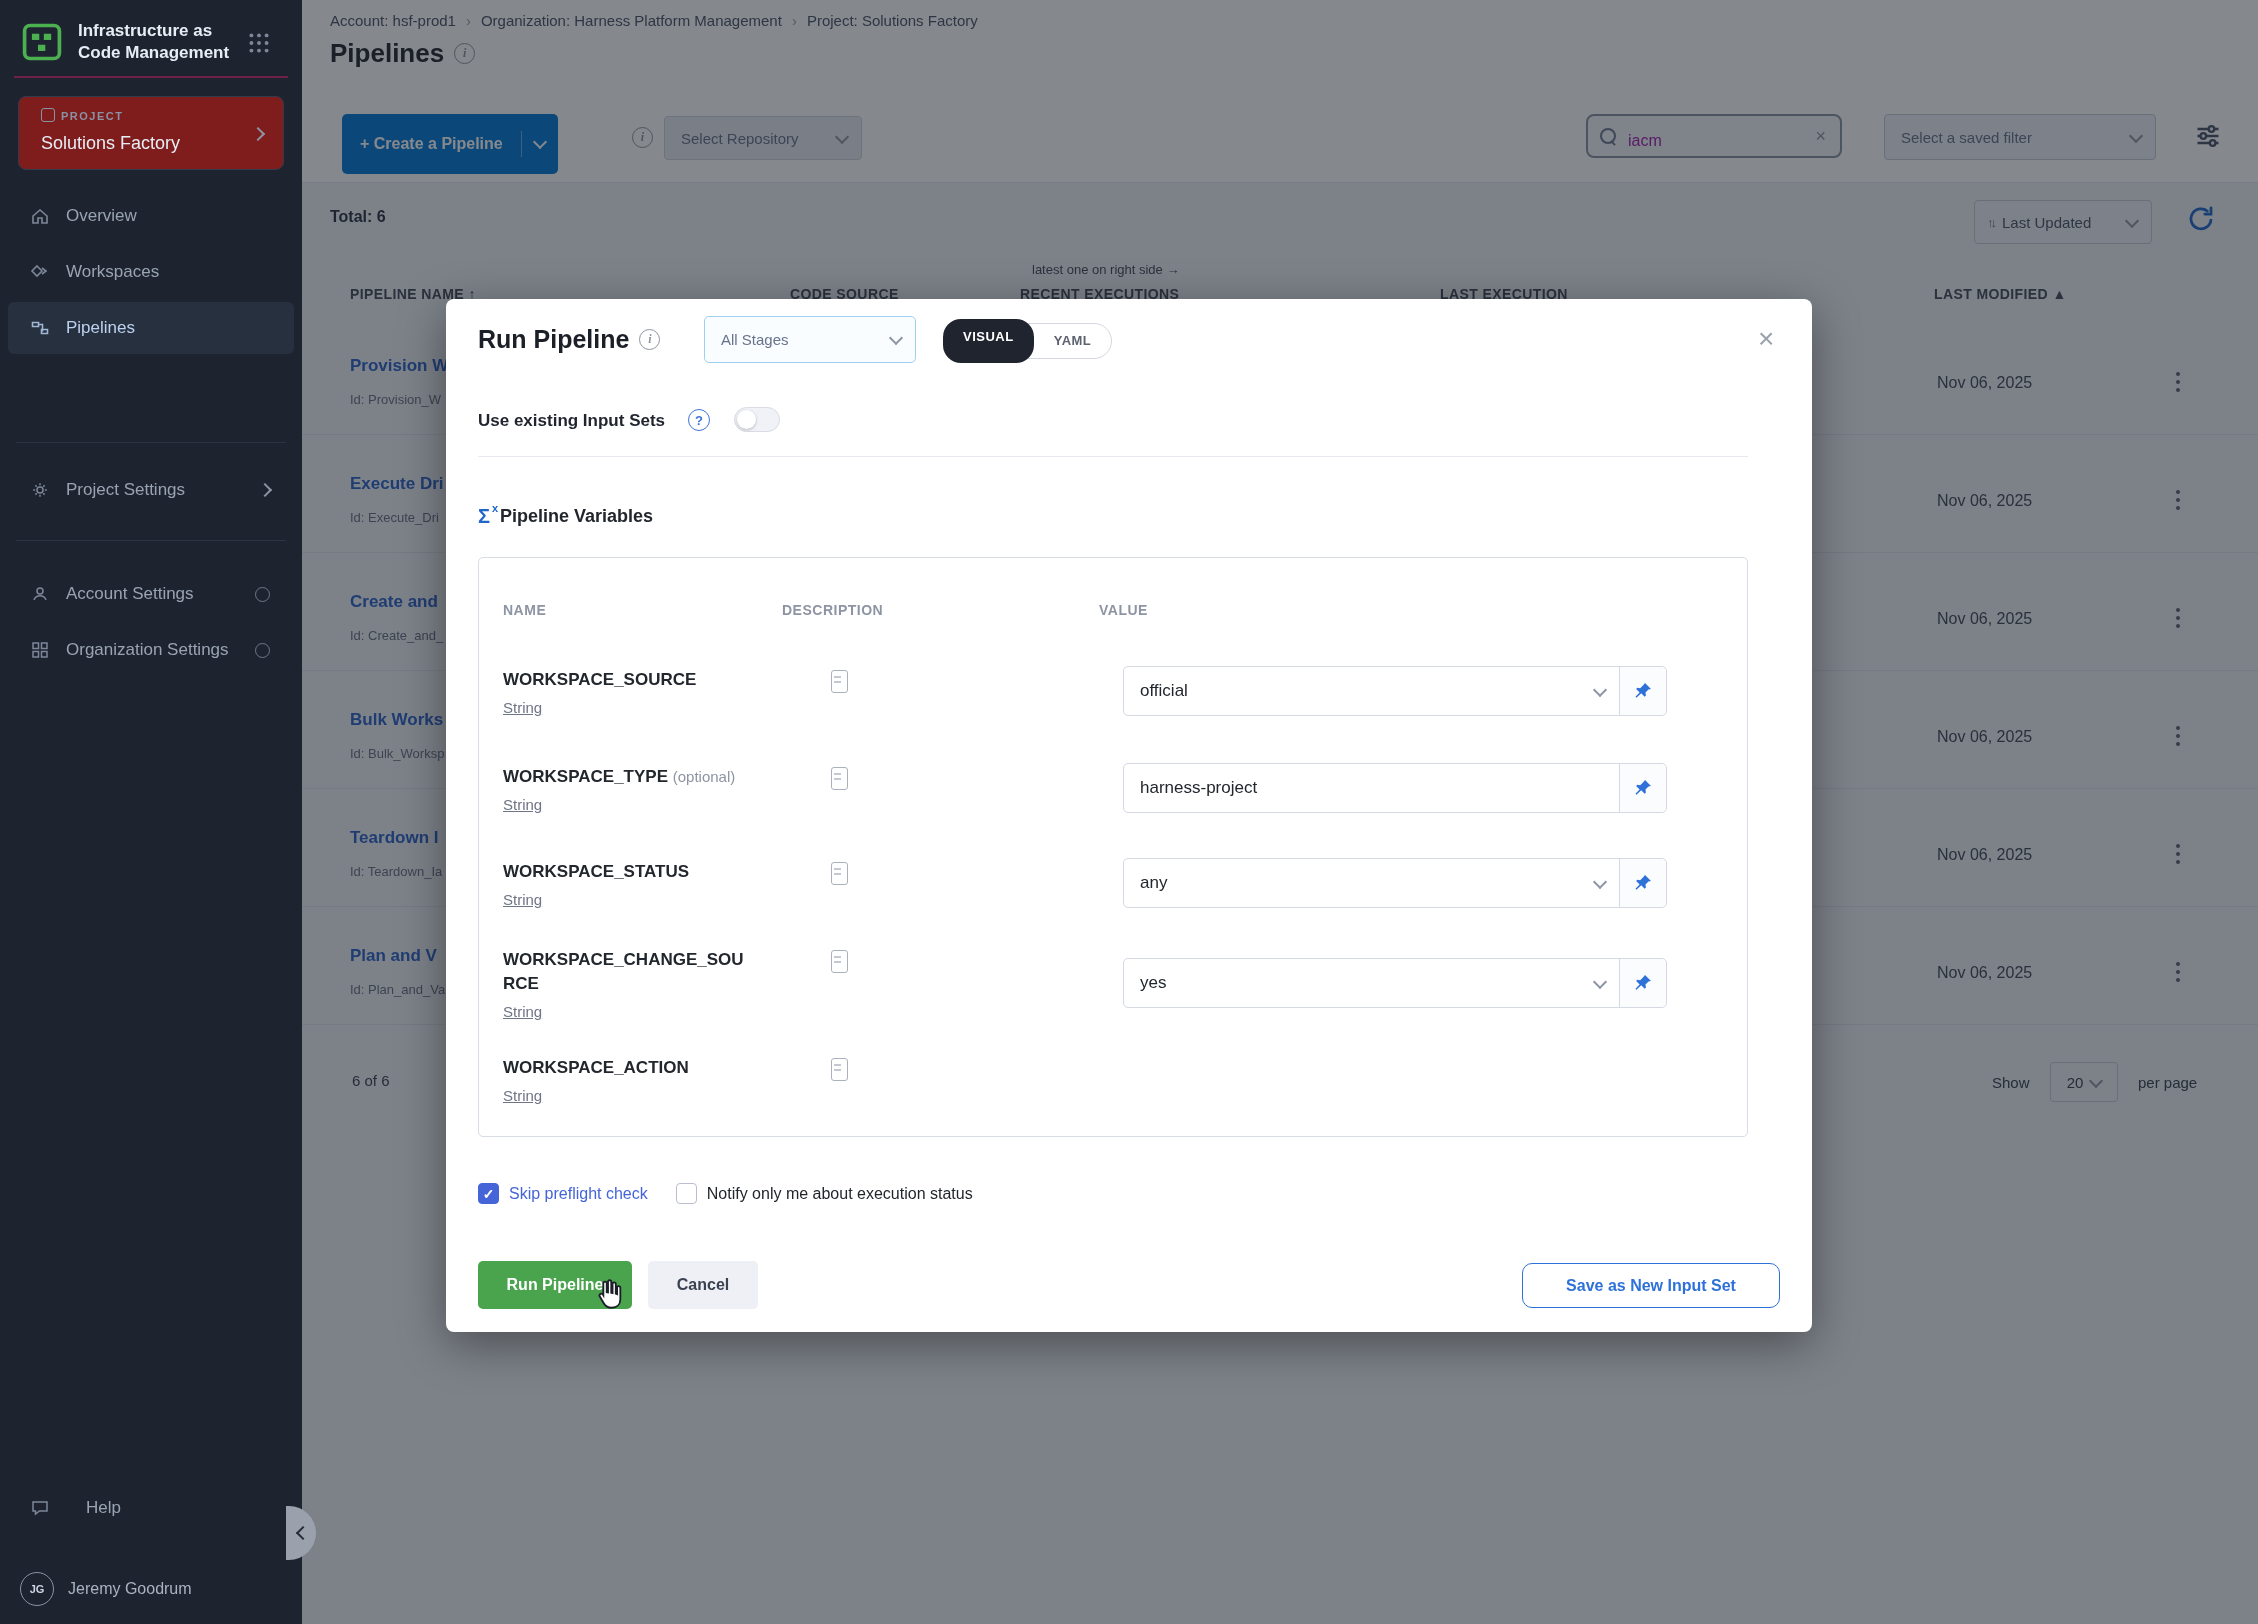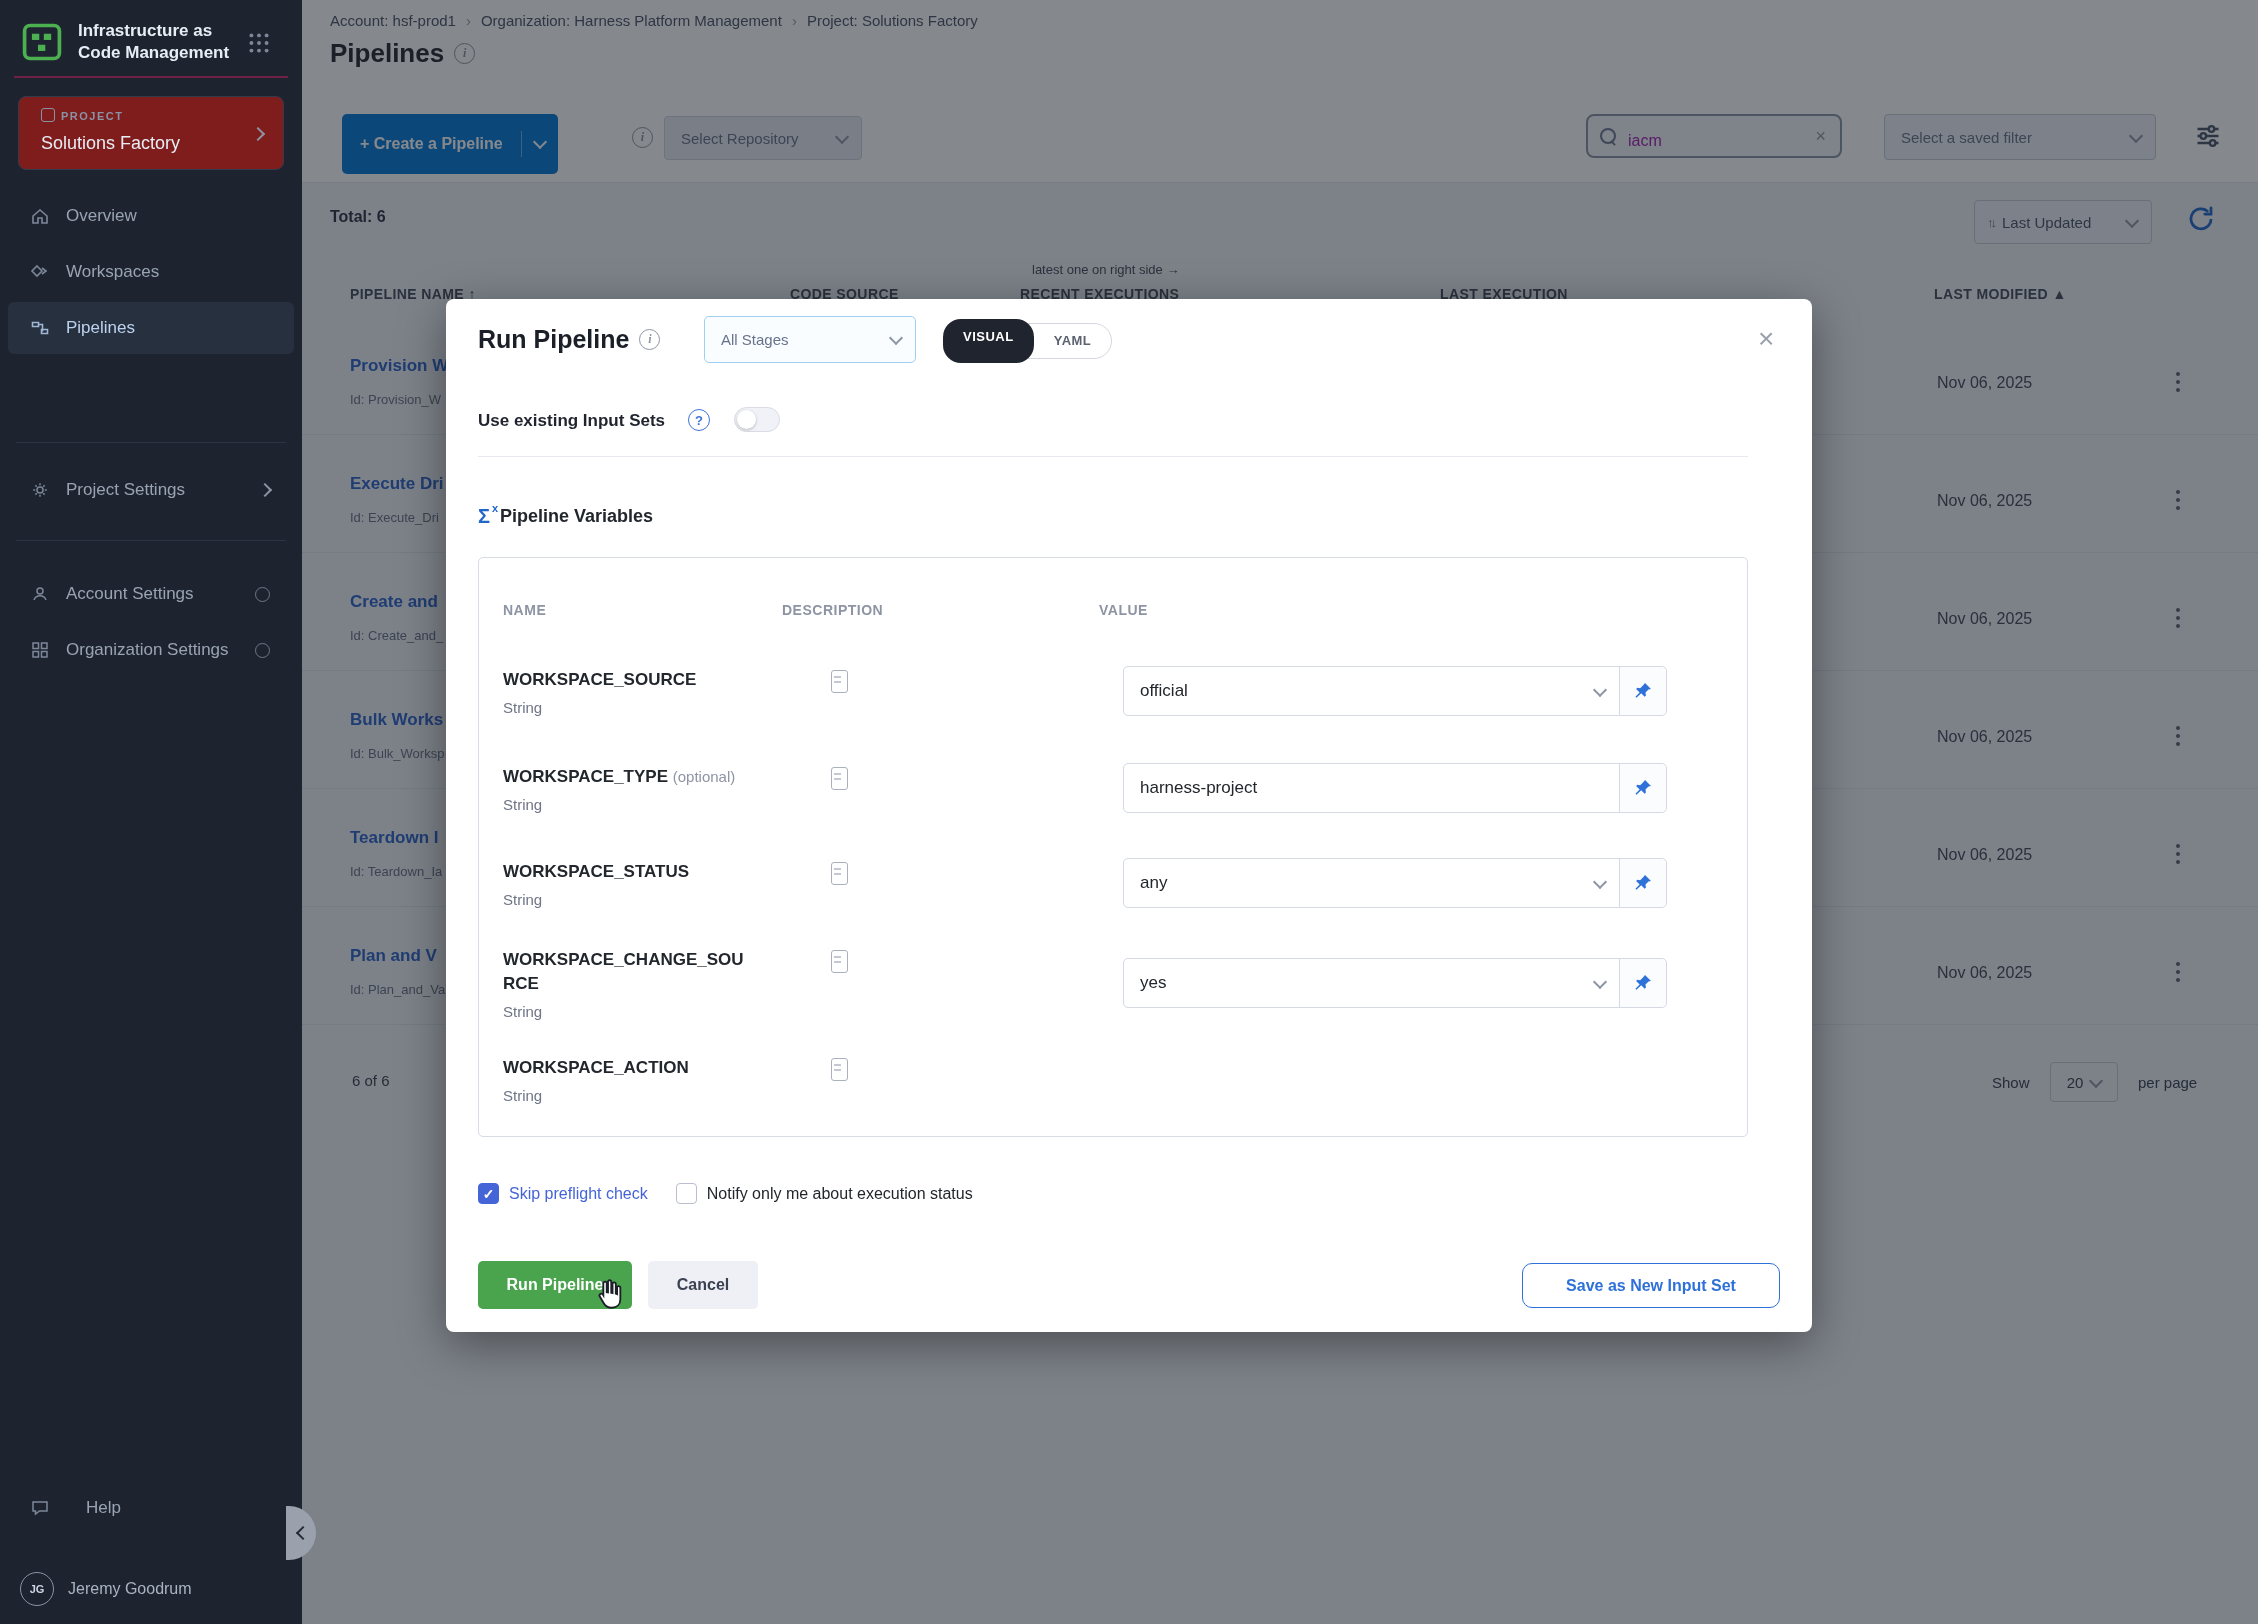--- a/index.html
+++ b/index.html
@@ -93,21 +93,21 @@
   .toggle:after{content:"";position:absolute;left:2px;top:2px;width:19px;height:19px;background:#fff;border-radius:50%;box-shadow:0 1px 3px rgba(0,0,0,.25);}
   .m-div{position:absolute;left:32px;top:157px;width:1270px;height:1px;background:#e6e9ef;}
   .m-pv{position:absolute;left:32px;top:206px;display:flex;align-items:center;font-size:18px;font-weight:600;color:#22272d;}
   .sigma{position:relative;color:#2166c9;font-size:20px;font-weight:700;margin-right:10px;}
   .sigma:after{content:"x";position:absolute;right:-8px;top:-3px;font-size:11px;}
   .card{position:absolute;left:32px;top:258px;width:1270px;height:580px;border:1px solid #d8dce4;border-radius:5px;box-sizing:border-box;}
   .card-h{position:absolute;top:44px;font-size:14px;font-weight:600;color:#8d94a3;letter-spacing:.5px;}
   .var-row{position:absolute;left:24px;right:24px;height:62px;}
   .v-name{position:absolute;left:0;top:4px;width:250px;font-size:17px;font-weight:700;color:#22272d;word-break:break-all;line-height:24px;}
   .v-opt{font-weight:400;color:#8d94a3;font-size:15px;}
-  .v-type{font-weight:400;font-size:15px;color:#6e7587;margin-top:4px;word-break:normal;}
+  .v-type{font-weight:400;font-size:15px;color:#6e7587;margin-top:4px;word-break:normal;text-decoration:underline;}
   .v-desc{position:absolute;left:328px;top:6px;width:15px;height:21px;border:1.5px solid #aab0bc;border-radius:3px;}
   .v-desc:after{content:"";position:absolute;left:2px;top:5px;width:7px;height:2px;background:#c3c8d2;box-shadow:0 5px 0 #c3c8d2;}
   .v-widget{position:absolute;left:620px;top:2px;width:544px;height:50px;border:1px solid #d5d9e1;border-radius:5px;display:flex;align-items:center;box-sizing:border-box;background:#fff;}
   .v-val{padding-left:16px;font-size:17px;color:#22272d;}
   .v-widget .chev{margin-left:auto;margin-right:14px;margin-top:-3px;}
   .pinbox{width:46px;height:48px;border-left:1px solid #d5d9e1;background:#fbfcfe;display:flex;align-items:center;justify-content:center;flex:none;border-radius:0 5px 5px 0;margin-left:auto;}
   .v-widget .chev + .pinbox{margin-left:0;}
   .m-checks{position:absolute;left:32px;top:884px;display:flex;align-items:center;gap:28px;}
   .ckb{width:21px;height:21px;border:1.5px solid #b9bfcc;border-radius:4px;box-sizing:border-box;}
   .ckb.on{background:#4564d8;border-color:#4564d8;color:#fff;font-size:14px;font-weight:700;display:flex;align-items:center;justify-content:center;}

